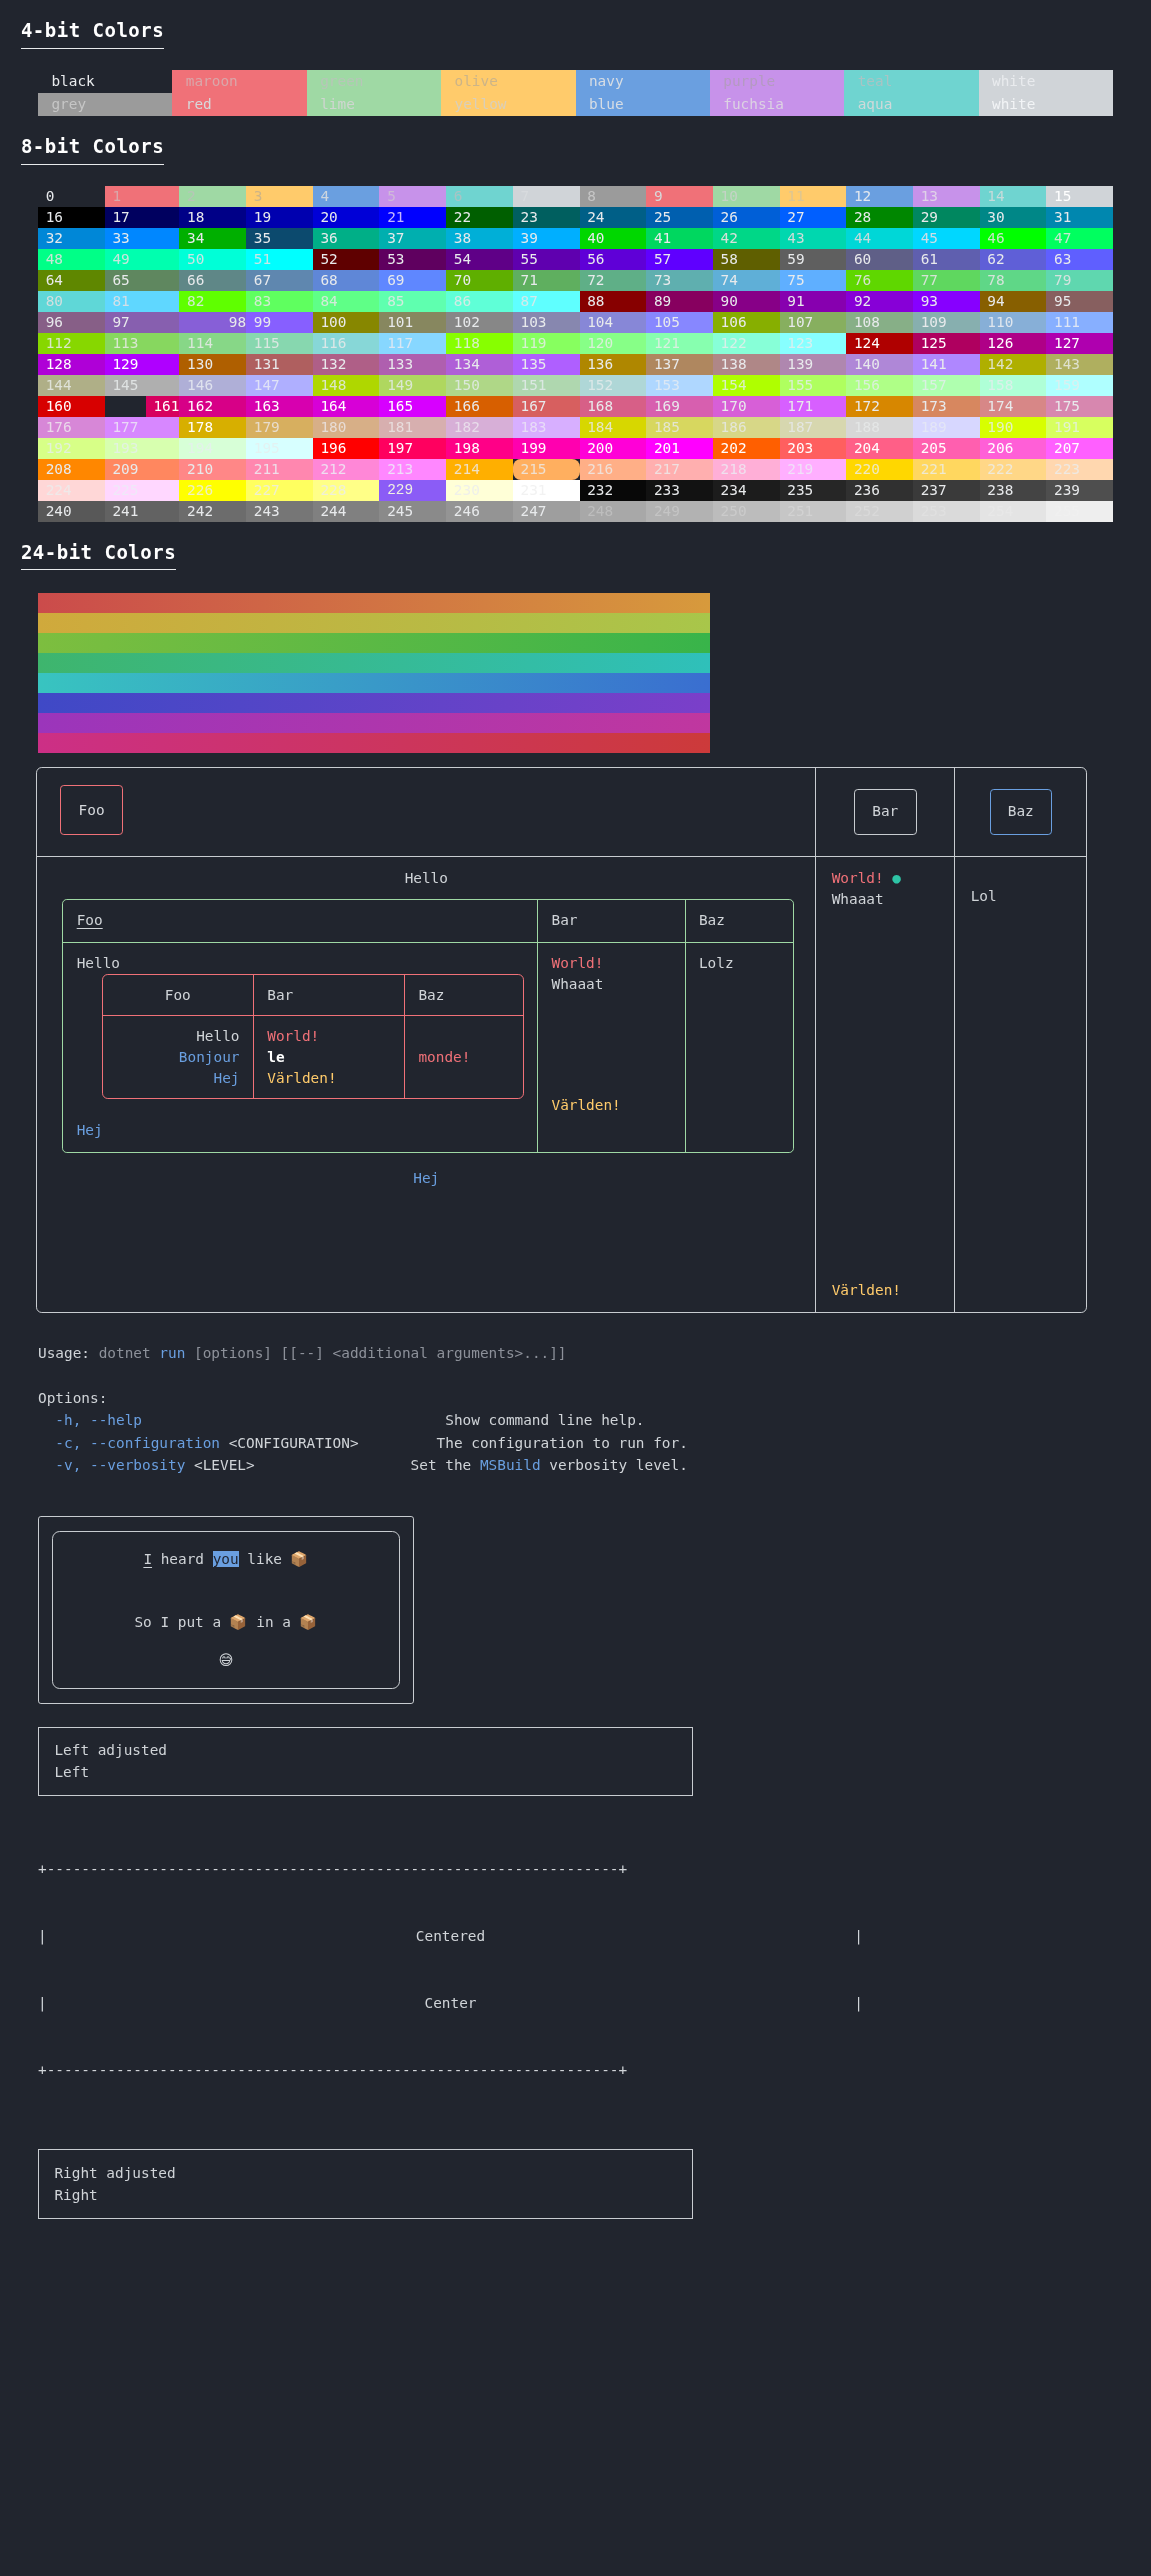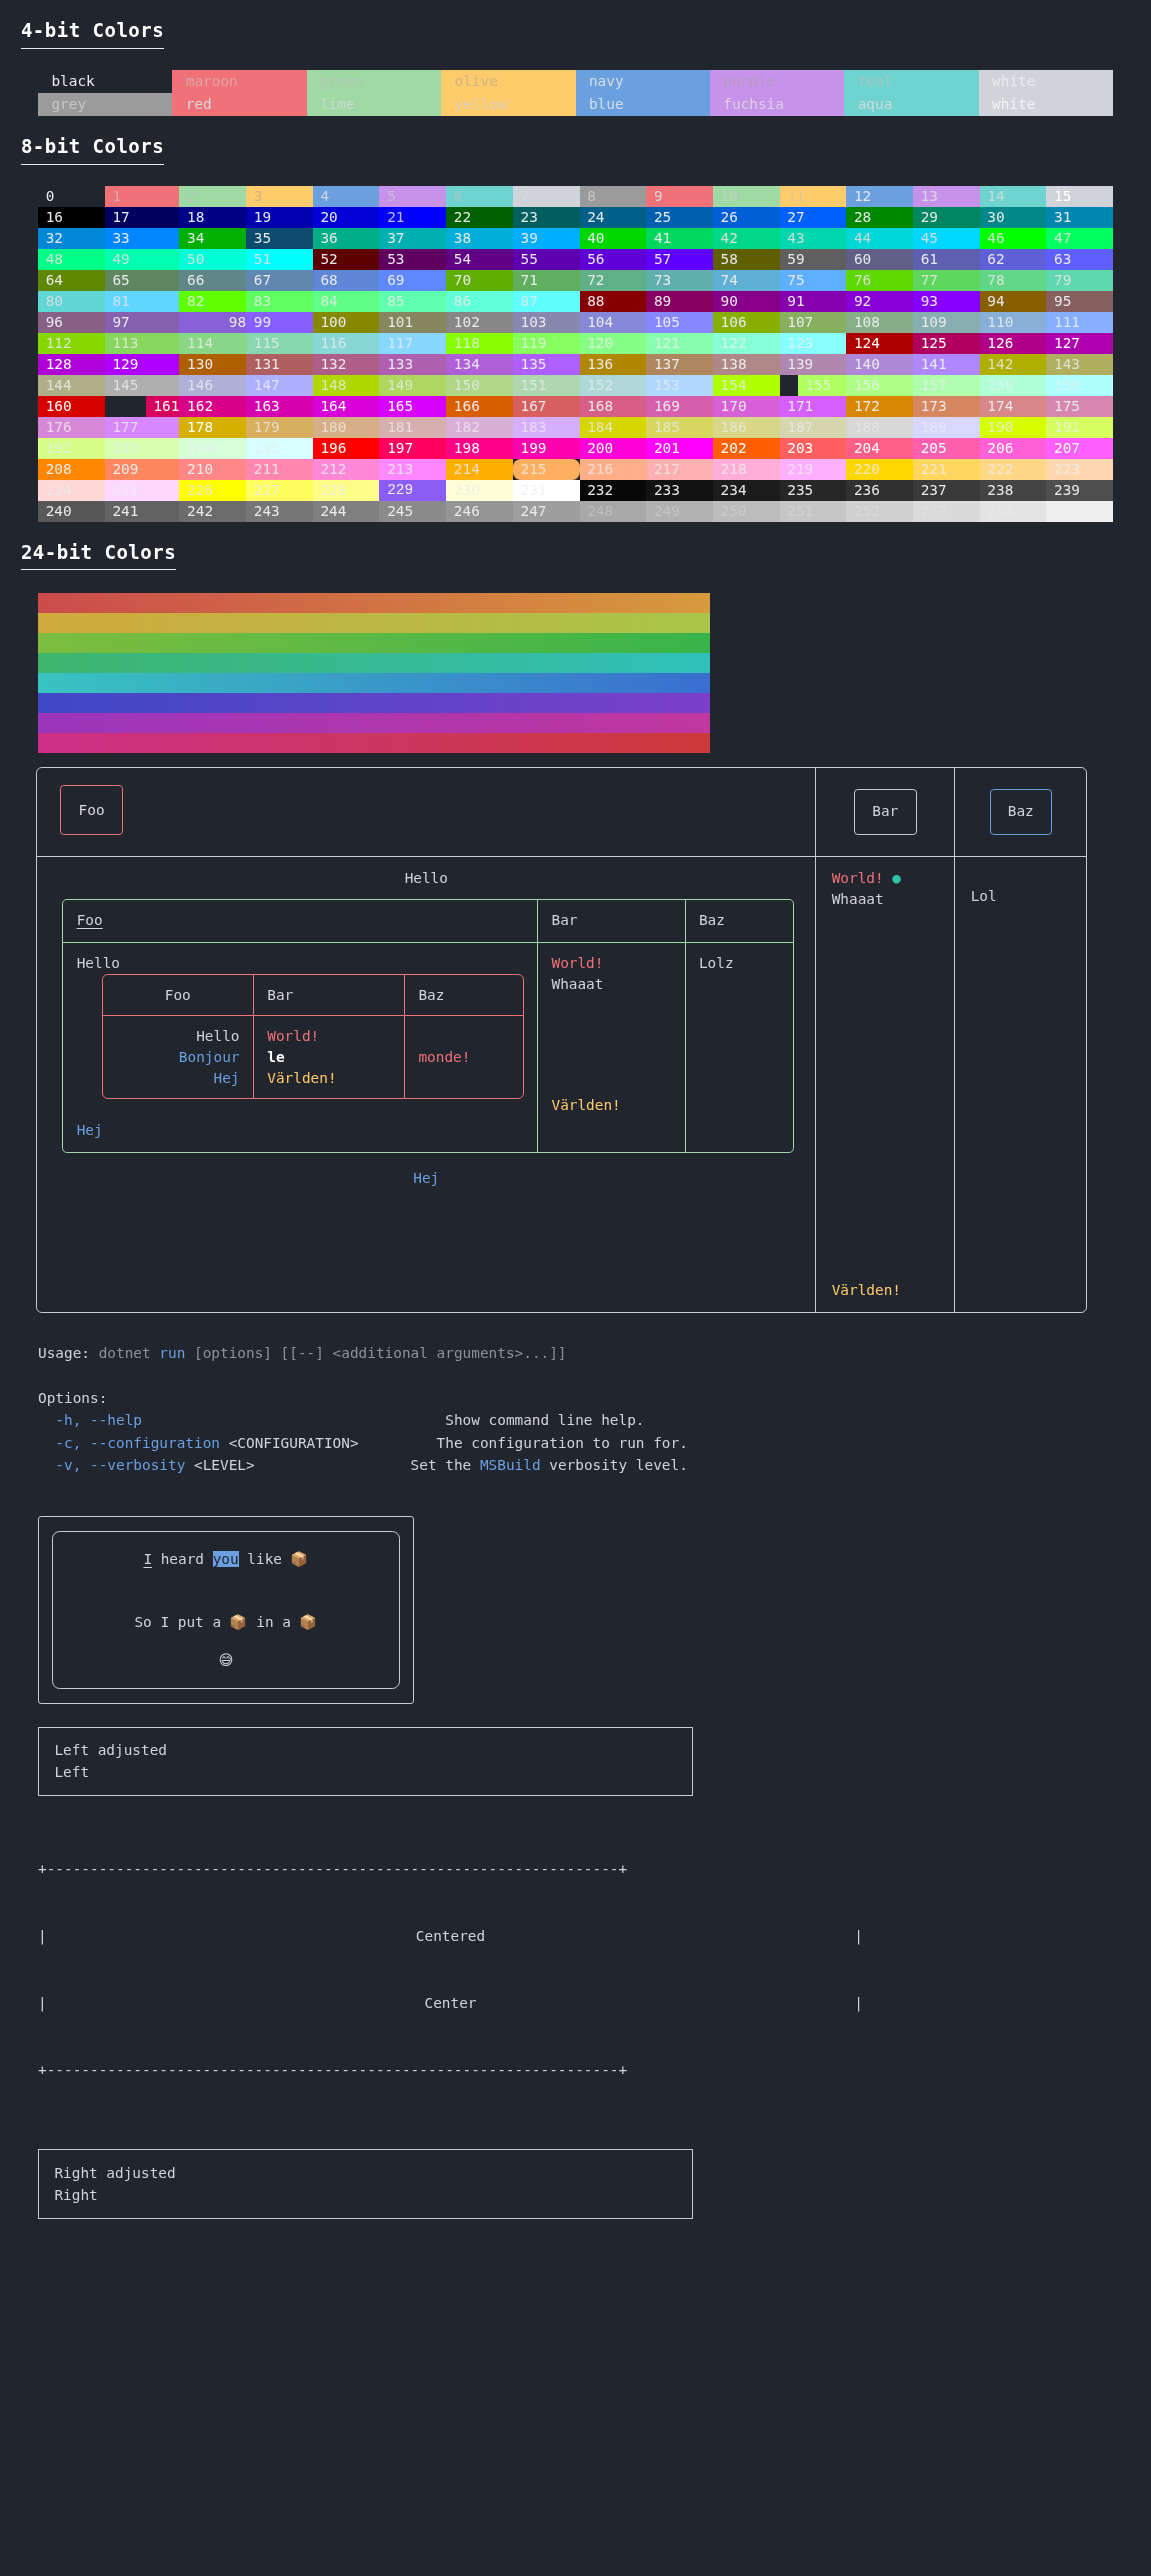--- a/index.html
+++ b/index.html
@@ -368,21 +368,21 @@
       <div class="cell" style="background: rgb(175, 175, 175); color: rgb(223, 226, 226);">145</div>
       <div class="cell" style="background: rgb(175, 175, 215); color: rgb(223, 226, 238);">146</div>
       <div class="cell" style="background: rgb(175, 175, 255); color: rgb(223, 226, 247);">147</div>
       <div class="cell" style="background: rgb(175, 215, 0); color: rgb(219, 232, 198);">148</div>
       <div class="cell" style="background: rgb(175, 215, 95); color: rgb(219, 232, 210);">149</div>
       <div class="cell" style="background: rgb(175, 215, 135); color: rgb(219, 232, 218);">150</div>
       <div class="cell" style="background: rgb(175, 215, 175); color: rgb(219, 232, 226);">151</div>
       <div class="cell" style="background: rgb(175, 215, 215); color: rgb(219, 232, 232);">152</div>
       <div class="cell" style="background: rgb(175, 215, 255); color: rgb(219, 232, 245);">153</div>
       <div class="cell" style="background: rgb(175, 255, 0); color: rgb(218, 241, 196);">154</div>
-      <div class="cell" style="background: rgb(175, 255, 95); color: rgb(218, 241, 210); margin-left: 18px;">155</div>
+      <div class="cell" style="background: rgb(175, 255, 95); color: rgb(218, 241, 210);">155</div>
       <div class="cell" style="background: rgb(175, 255, 135); color: rgb(218, 241, 217);">156</div>
       <div class="cell" style="background: rgb(175, 255, 175); color: rgb(218, 241, 226);">157</div>
       <div class="cell" style="background: rgb(175, 255, 215); color: rgb(218, 241, 234);">158</div>
       <div class="cell" style="background: rgb(175, 255, 255); color: rgb(218, 241, 241);">159</div>
       <div class="cell" style="background: rgb(215, 0, 0); color: rgb(255, 255, 255);">160</div>
       <div class="cell" style="background: rgb(215, 0, 95); color: rgb(255, 255, 255); margin-left: 41px;">161</div>
       <div class="cell" style="background: rgb(215, 0, 135); color: rgb(255, 255, 255);">162</div>
       <div class="cell" style="background: rgb(215, 0, 175); color: rgb(255, 255, 255);">163</div>
       <div class="cell" style="background: rgb(215, 0, 215); color: rgb(255, 255, 255);">164</div>
       <div class="cell" style="background: rgb(215, 0, 255); color: rgb(255, 255, 255);">165</div>

